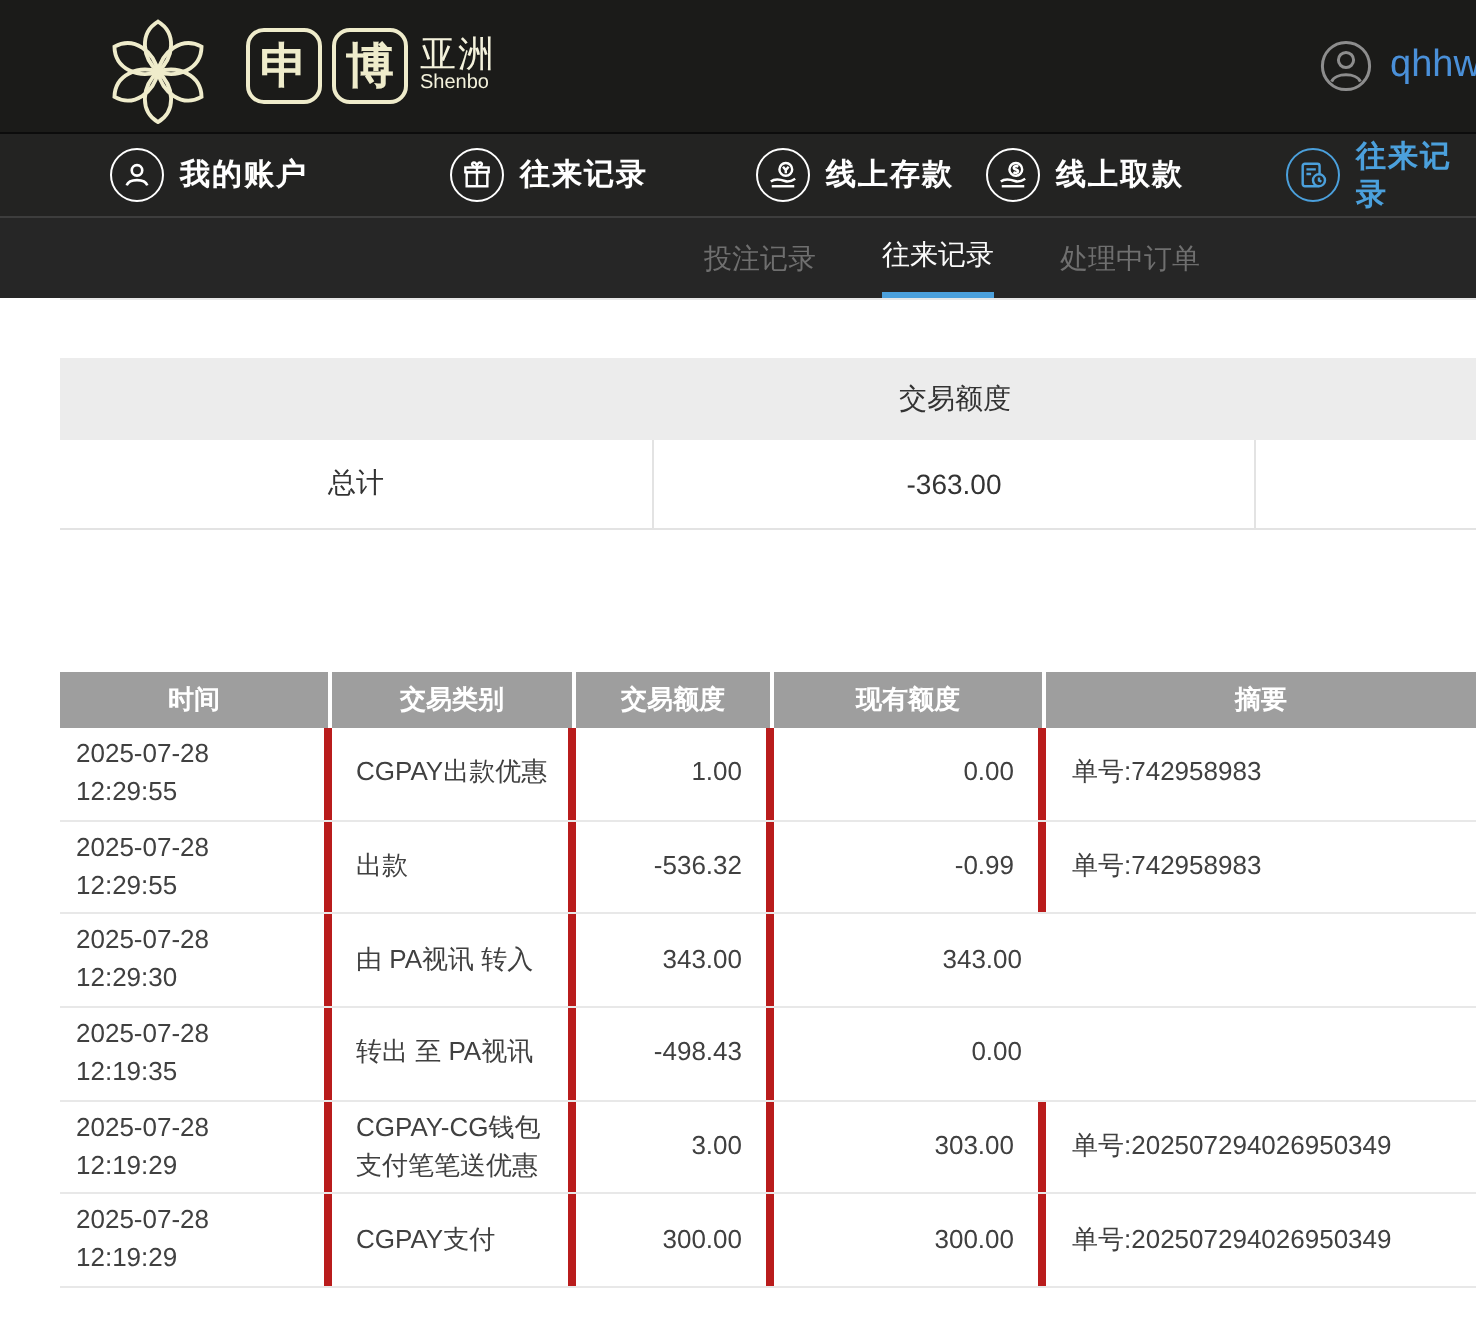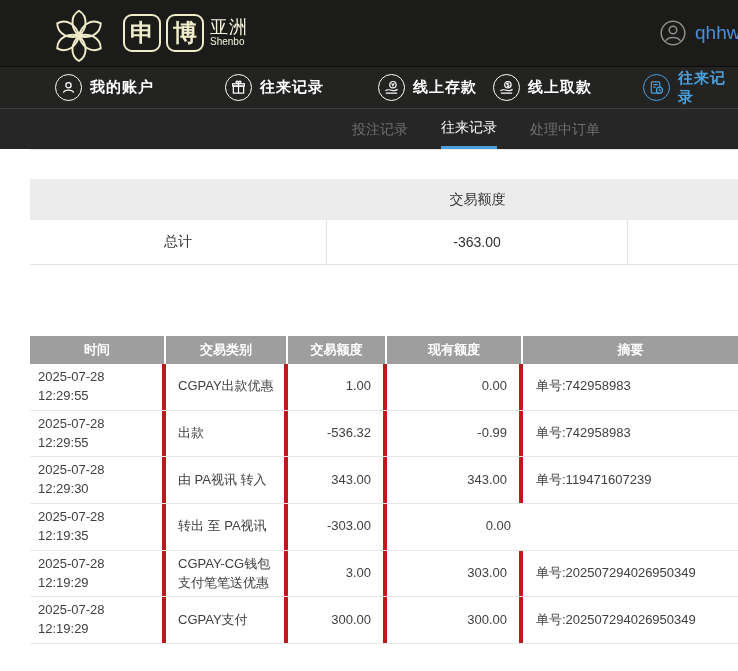--- a/index.html
+++ b/index.html
@@ -224,27 +224,26 @@
       <div class="c-amount">-536.32</div>
       <div class="c-balance">-0.99</div>
       <div class="c-memo">单号:742958983</div>
     </div>
 
     <div class="t-row">
       <div class="c-time">2025-07-28 12:29:30</div>
       <div class="c-type">由 PA视讯 转入</div>
       <div class="c-amount">343.00</div>
       <div class="c-balance">343.00</div>
-      <div class="c-memo">单号:119471607239</div>
     </div>
 
     <div class="t-row">
       <div class="c-time">2025-07-28 12:19:35</div>
       <div class="c-type">转出 至 PA视讯</div>
-      <div class="c-amount">-303.00</div>
+      <div class="c-amount">-498.43</div>
       <div class="c-balance">0.00</div>
     </div>
 
     <div class="t-row">
       <div class="c-time">2025-07-28 12:19:29</div>
       <div class="c-type">CGPAY-CG钱包支付笔笔送优惠</div>
       <div class="c-amount">3.00</div>
       <div class="c-balance">303.00</div>
       <div class="c-memo">单号:202507294026950349</div>
     </div>

